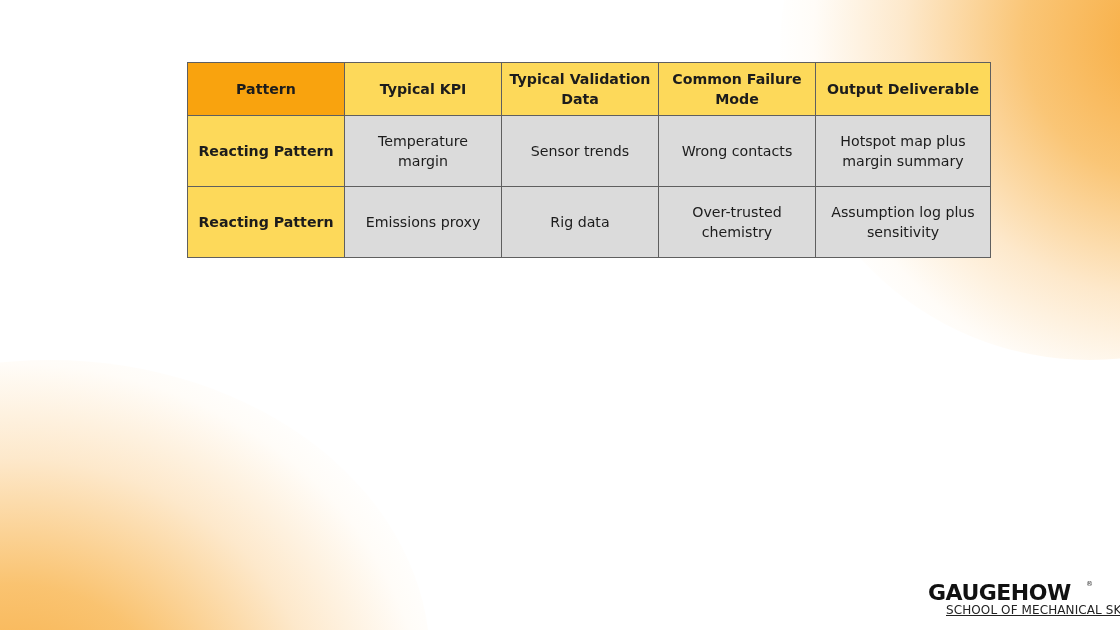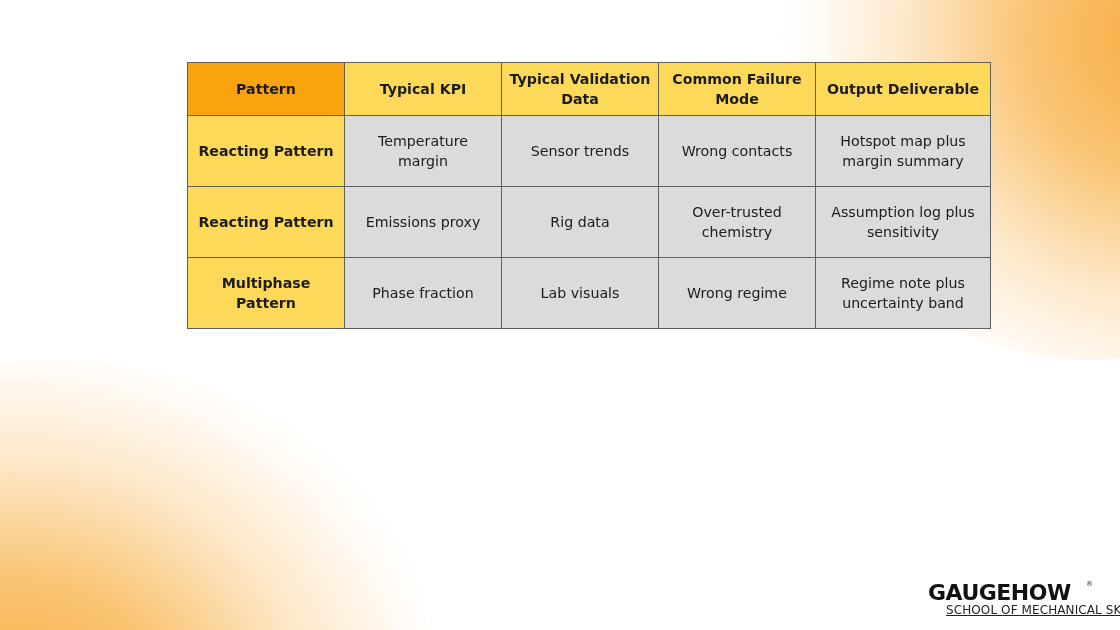--- a/index.html
+++ b/index.html
@@ -147,27 +147,20 @@
         <td>Wrong contacts</td>
         <td>Hotspot map plus margin summary</td>
       </tr>
       <tr>
         <td class="row-head">Reacting Pattern</td>
         <td>Emissions proxy</td>
         <td>Rig data</td>
         <td>Over-trusted chemistry</td>
         <td>Assumption log plus sensitivity</td>
       </tr>
-      <tr>
-        <td class="row-head">Multiphase Pattern</td>
-        <td>Phase fraction</td>
-        <td>Lab visuals</td>
-        <td>Wrong regime</td>
-        <td>Regime note plus uncertainty band</td>
-      </tr>
     </tbody>
   </table>
 </div>
 
 <div class="logo">
   <span class="logo-word">GAUGEHOW</span>
   <span class="logo-reg">®</span>
   <span class="logo-tag">SCHOOL OF MECHANICAL SKILLS</span>
 </div>
 

